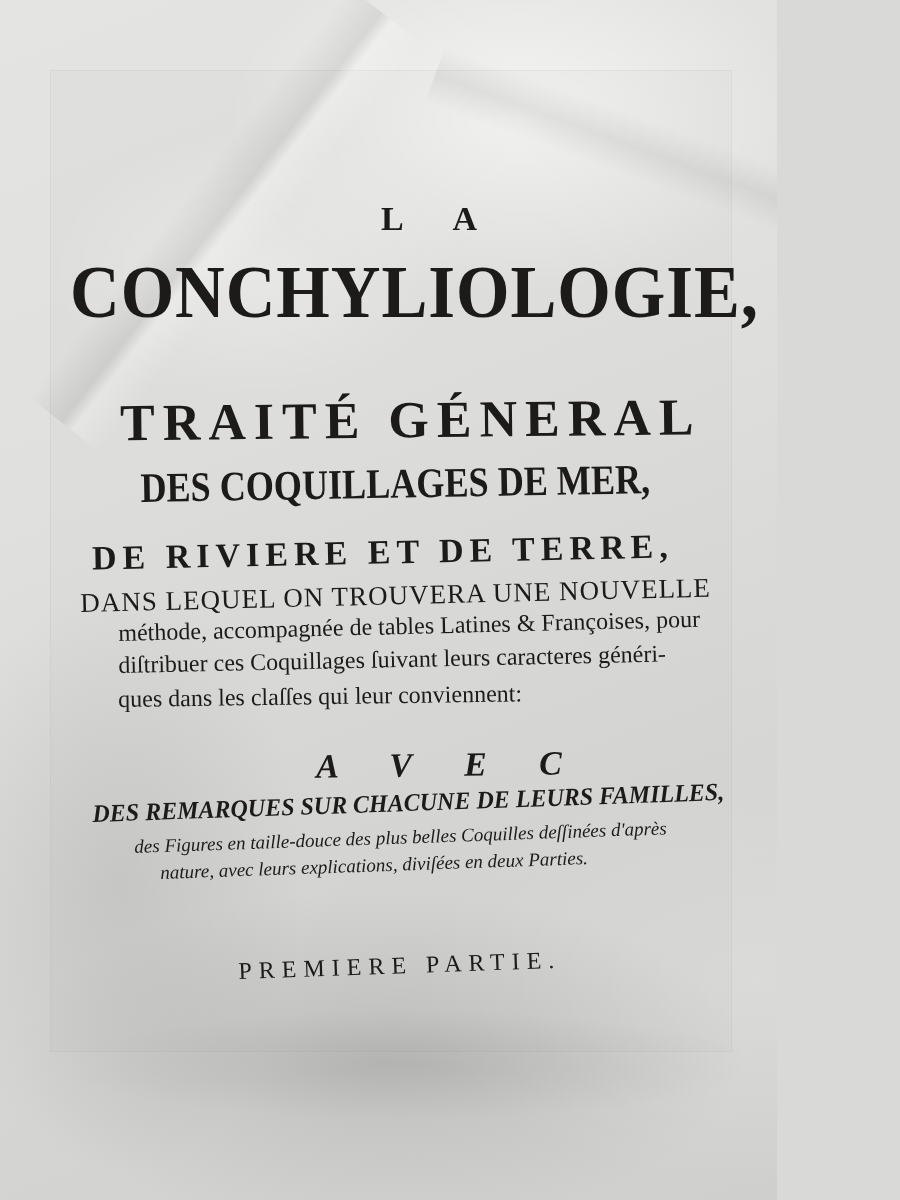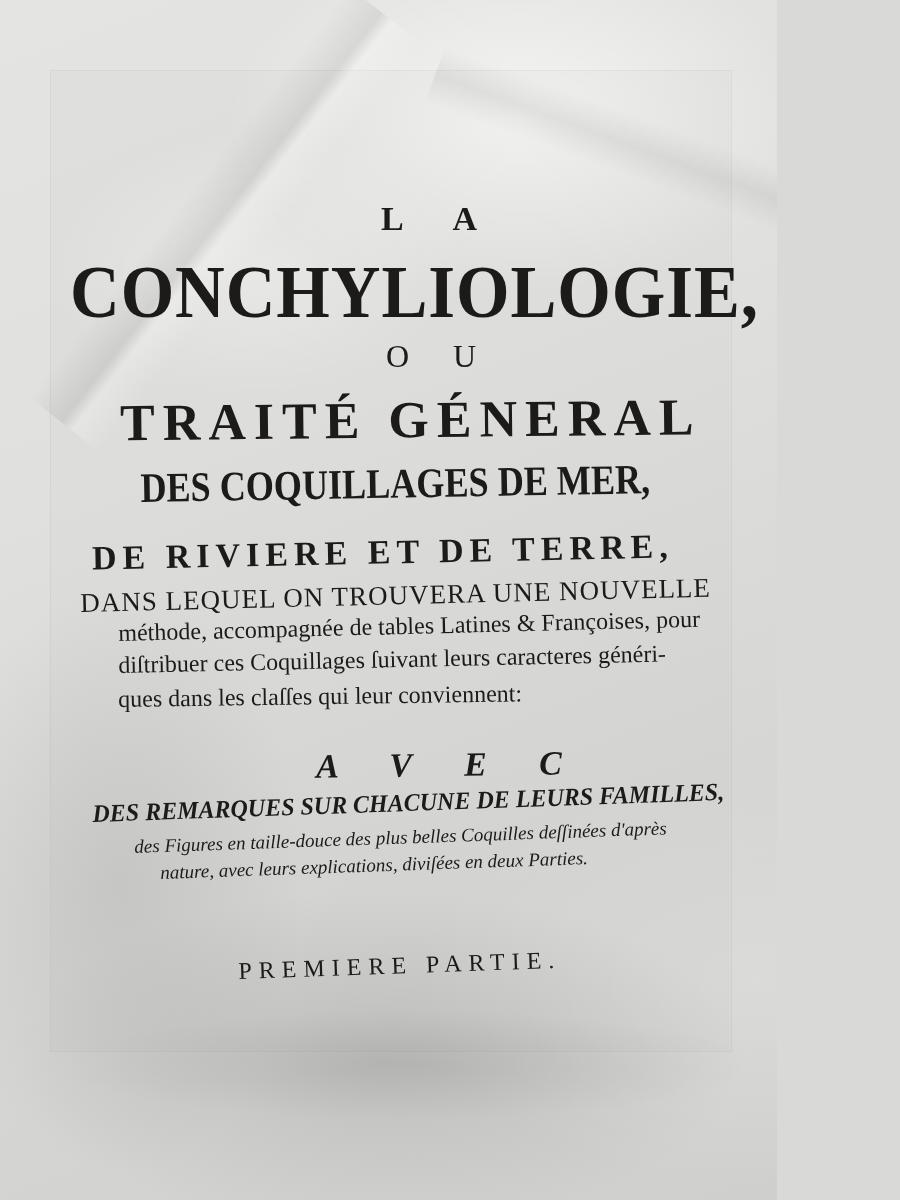--- a/index.html
+++ b/index.html
@@ -130,21 +130,20 @@
 
 <div class="page">
   <div class="showthrough"></div>
   <div class="crease crease-1"></div>
   <div class="crease crease-2"></div>
   <div class="crease crease-3"></div>
 
   <div class="tp">
     <div class="line l-la">L A</div>
     <div class="line l-conch">CONCHYLIOLOGIE,</div>
-    <div class="line l-ou">O U</div>
     <div class="line l-traite">TRAITÉ GÉNERAL</div>
     <div class="line l-coq">DES COQUILLAGES DE MER,</div>
     <div class="line l-riv">DE RIVIERE ET DE TERRE,</div>
 
     <div class="line l-dans">DANS LEQUEL ON TROUVERA UNE NOUVELLE</div>
     <div class="line l-body l-body-1">méthode, accompagnée de tables Latines &amp; Françoises, pour</div>
     <div class="line l-body l-body-2">diſtribuer ces Coquillages ſuivant leurs caracteres généri-</div>
     <div class="line l-body l-body-3">ques dans les claſſes qui leur conviennent:</div>
 
     <div class="line l-avec">A V E C</div>

